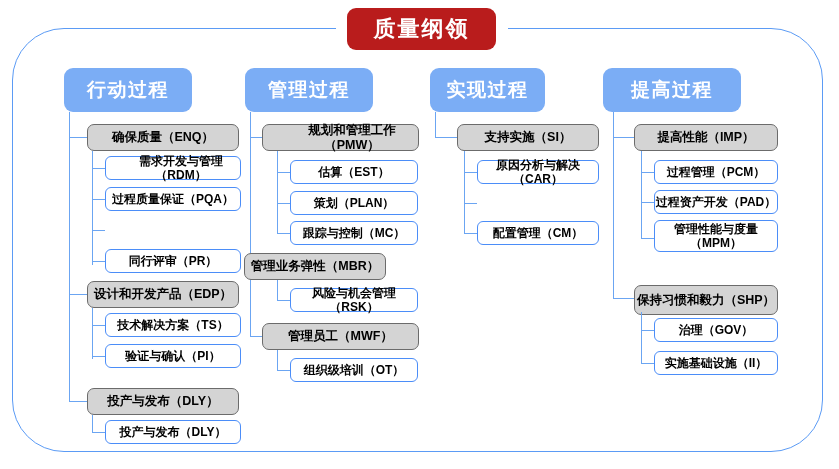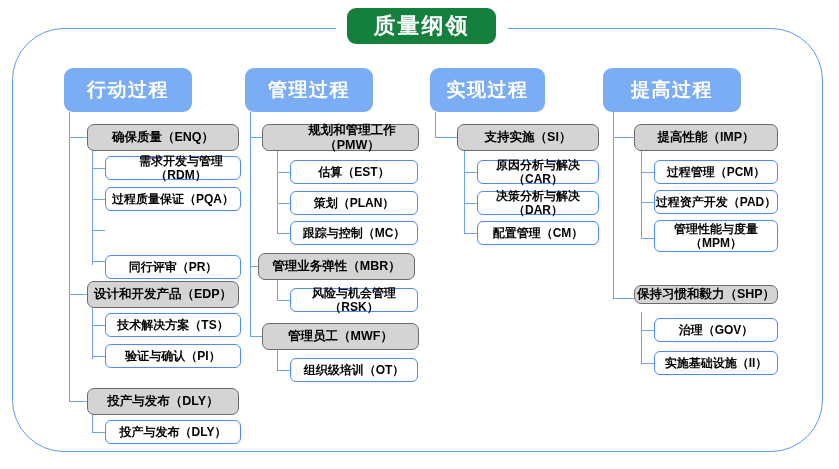--- a/index.html
+++ b/index.html
@@ -30,22 +30,22 @@
     position:absolute;
     left:336px;top:22px;
     width:172px;height:14px;
     background:#ffffff;
   }
 
   
   .title-chip{
     position:absolute;
     left:347px;top:8px;
-    width:149px;height:36px;
-    background:#15803d;
+    width:149px;height:42px;
+    background:#b91c1c;
     border-radius:9px;
     color:#ffffff;
     font-size:22px;
     font-weight:bold;
     letter-spacing:2px;
     display:flex;align-items:center;justify-content:center;
     box-sizing:border-box;
   }
 
   
@@ -117,21 +117,21 @@
 
   <div class="grp" style="left:87px;top:124px;width:152px;height:27px;">确保质量（ENQ）</div>
   <div class="ln v" style="left:92px;top:151px;height:114px;"></div>
   <div class="ln h" style="left:92px;top:168px;width:13px;"></div>
   <div class="ln h" style="left:92px;top:199px;width:13px;"></div>
   <div class="ln h" style="left:92px;top:230px;width:13px;"></div>
   <div class="ln h" style="left:92px;top:261px;width:13px;"></div>
 
   <div class="leaf" style="left:105px;top:156px;width:136px;height:24px;padding-left:16px;">需求开发与管理（RDM）</div>
   <div class="leaf" style="left:105px;top:187px;width:136px;height:24px;">过程质量保证（PQA）</div>
-  <div class="leaf" style="left:105px;top:255px;width:136px;height:24px;">同行评审（PR）</div>
+  <div class="leaf" style="left:105px;top:249px;width:136px;height:24px;">同行评审（PR）</div>
 
   <div class="grp" style="left:87px;top:281px;width:152px;height:27px;">设计和开发产品（EDP）</div>
   <div class="ln v" style="left:92px;top:308px;height:51px;"></div>
   <div class="ln h" style="left:92px;top:325px;width:13px;"></div>
   <div class="ln h" style="left:92px;top:356px;width:13px;"></div>
 
   <div class="leaf" style="left:105px;top:313px;width:136px;height:24px;">技术解决方案（TS）</div>
   <div class="leaf" style="left:105px;top:344px;width:136px;height:24px;">验证与确认（PI）</div>
 
   <div class="grp" style="left:87px;top:388px;width:152px;height:27px;">投产与发布（DLY）</div>
@@ -150,21 +150,21 @@
   <div class="grp" style="left:262px;top:124px;width:157px;height:27px;padding-left:23px;">规划和管理工作（PMW）</div>
   <div class="ln v" style="left:277px;top:151px;height:83px;"></div>
   <div class="ln h" style="left:277px;top:172px;width:13px;"></div>
   <div class="ln h" style="left:277px;top:203px;width:13px;"></div>
   <div class="ln h" style="left:277px;top:233px;width:13px;"></div>
 
   <div class="leaf" style="left:290px;top:160px;width:128px;height:24px;">估算（EST）</div>
   <div class="leaf" style="left:290px;top:191px;width:128px;height:24px;">策划（PLAN）</div>
   <div class="leaf" style="left:290px;top:221px;width:128px;height:24px;">跟踪与控制（MC）</div>
 
-  <div class="grp" style="left:258px;top:253px;width:157px;height:27px;">管理业务弹性（MBR）</div>
+  <div class="grp" style="left:244px;top:253px;width:142px;height:27px;">管理业务弹性（MBR）</div>
   <div class="ln v" style="left:277px;top:280px;height:21px;"></div>
   <div class="ln h" style="left:277px;top:300px;width:13px;"></div>
 
   <div class="leaf" style="left:290px;top:288px;width:128px;height:24px;">风险与机会管理（RSK）</div>
 
   <div class="grp" style="left:262px;top:323px;width:157px;height:27px;">管理员工（MWF）</div>
   <div class="ln v" style="left:277px;top:350px;height:21px;"></div>
   <div class="ln h" style="left:277px;top:370px;width:13px;"></div>
 
   <div class="leaf" style="left:290px;top:358px;width:128px;height:24px;">组织级培训（OT）</div>
@@ -174,41 +174,40 @@
   <div class="ln v" style="left:435px;top:112px;height:26px;"></div>
   <div class="ln h" style="left:435px;top:137px;width:22px;"></div>
 
   <div class="grp" style="left:457px;top:124px;width:142px;height:27px;">支持实施（SI）</div>
   <div class="ln v" style="left:464px;top:151px;height:83px;"></div>
   <div class="ln h" style="left:464px;top:172px;width:13px;"></div>
   <div class="ln h" style="left:464px;top:203px;width:13px;"></div>
   <div class="ln h" style="left:464px;top:233px;width:13px;"></div>
 
   <div class="leaf" style="left:477px;top:160px;width:122px;height:24px;">原因分析与解决（CAR）</div>
-  <div class="leaf" style="left:477px;top:191px;width:122px;height:24px;">决策分析与解决（DAR）</div>
   <div class="leaf" style="left:477px;top:221px;width:122px;height:24px;">配置管理（CM）</div>
 
   <div class="col-head" style="left:603px;top:68px;width:138px;">提高过程</div>
 
   <div class="ln v" style="left:613px;top:112px;height:187px;"></div>
   <div class="ln h" style="left:613px;top:137px;width:21px;"></div>
   <div class="ln h" style="left:613px;top:298px;width:21px;"></div>
 
   <div class="grp" style="left:634px;top:124px;width:144px;height:27px;">提高性能（IMP）</div>
   <div class="ln v" style="left:641px;top:151px;height:88px;"></div>
   <div class="ln h" style="left:641px;top:172px;width:13px;"></div>
   <div class="ln h" style="left:641px;top:202px;width:13px;"></div>
   <div class="ln h" style="left:641px;top:238px;width:13px;"></div>
 
   <div class="leaf" style="left:654px;top:160px;width:124px;height:24px;">过程管理（PCM）</div>
   <div class="leaf" style="left:654px;top:190px;width:124px;height:24px;">过程资产开发（PAD）</div>
   <div class="leaf two-line" style="left:654px;top:220px;width:124px;height:32px;white-space:pre-line;">管理性能与度量
 （MPM）</div>
 
-  <div class="grp" style="left:634px;top:285px;width:144px;height:19px;">保持习惯和毅力（SHP）</div>
+  <div class="grp" style="left:634px;top:285px;width:144px;height:30px;">保持习惯和毅力（SHP）</div>
   <div class="ln v" style="left:641px;top:312px;height:52px;"></div>
   <div class="ln h" style="left:641px;top:330px;width:13px;"></div>
   <div class="ln h" style="left:641px;top:363px;width:13px;"></div>
 
   <div class="leaf" style="left:654px;top:318px;width:124px;height:24px;">治理（GOV）</div>
   <div class="leaf" style="left:654px;top:351px;width:124px;height:24px;">实施基础设施（II）</div>
 
 </div>
 
 </body></html>

